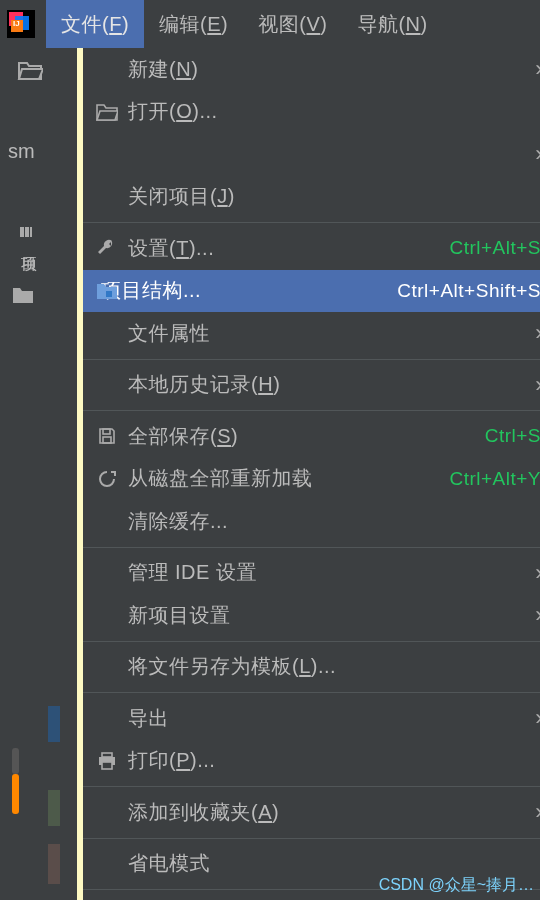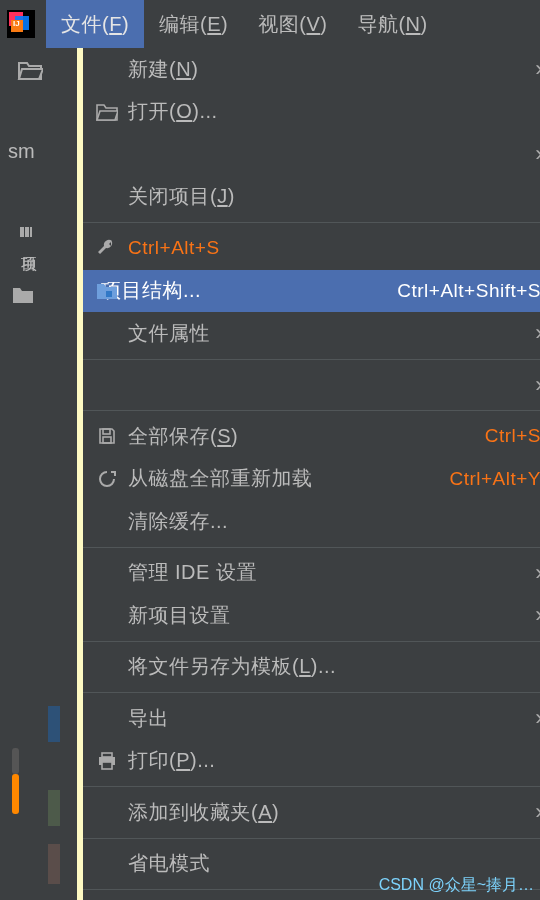--- a/index.html
+++ b/index.html
@@ -110,21 +110,21 @@
       color: #fff;
       padding-left: 18px;
     }
     .menu-item .icon-slot {
       position: absolute;
       left: 12px;
       width: 24px;
       display: flex; justify-content: center;
     }
     .menu-item .label { flex: 1; }
-    .menu-item .shortcut { font-size: 19px; color: #f97316; }
+    .menu-item .shortcut { font-size: 19px; color: #22c55e; }
     .menu-item.highlighted .shortcut { color: #fff; }
     .menu-item .chevron {
       position: absolute;
       right: 14px;
       font-size: 22px;
       color: #aaa;
     }
     .watermark {
       position: absolute;
       right: 6px; bottom: 4px;
@@ -213,20 +213,21 @@
   </div>
 
   <div class="sep"></div>
 
   <div class="menu-item">
     <span class="icon-slot">
       <svg width="20" height="20" viewBox="0 0 20 20">
           <path d="M14 2 a5 5 0 0 1 -5 8 L3 16 L1 14 L7 8 a5 5 0 0 1 8 -5 L12 6 L14 8 Z" fill="#aaa"></path>
         </svg>
     </span>
+    <span class="label"><span>设置</span>(<span class="under">T</span>)<span>...</span></span>
     <span class="shortcut">Ctrl+Alt+S</span>
   </div>
 
   <div class="menu-item highlighted">
     <span class="icon-slot">
       <svg width="22" height="18" viewBox="0 0 22 18">
           <path d="M1 2 L8 2 L10 5 L21 5 L21 17 L1 17 Z" fill="#6e9fdd"></path>
           <rect x="10" y="9" width="6" height="6" fill="#3178c6"></rect>
         </svg>
     </span>
@@ -235,20 +236,21 @@
   </div>
 
   <div class="menu-item">
     <span class="label">文件属性</span>
     <span class="chevron">›</span>
   </div>
 
   <div class="sep"></div>
 
   <div class="menu-item">
+    <span class="label"><span>本地历史记录</span>(<span class="under">H</span>)</span>
     <span class="chevron">›</span>
   </div>
 
   <div class="sep"></div>
 
   <div class="menu-item">
     <span class="icon-slot">
       <svg width="18" height="18" viewBox="0 0 18 18">
           <path d="M2 2 L14 2 L16 4 L16 16 L2 16 Z" fill="none" stroke="#aaa" stroke-width="1.6"></path>
           <rect x="5" y="2" width="7" height="5" fill="none" stroke="#aaa" stroke-width="1.6"></rect>

